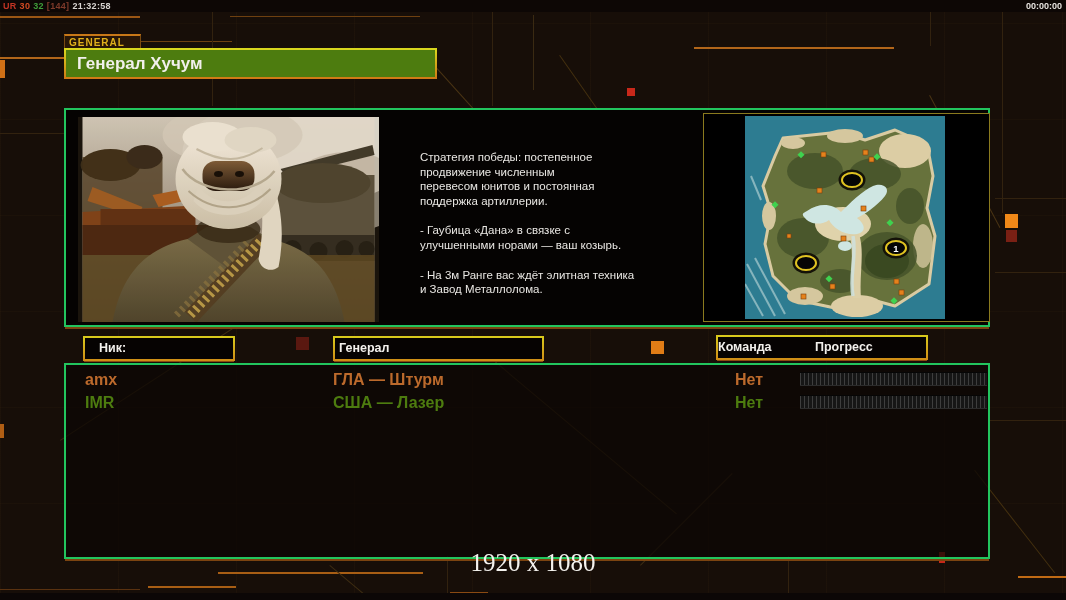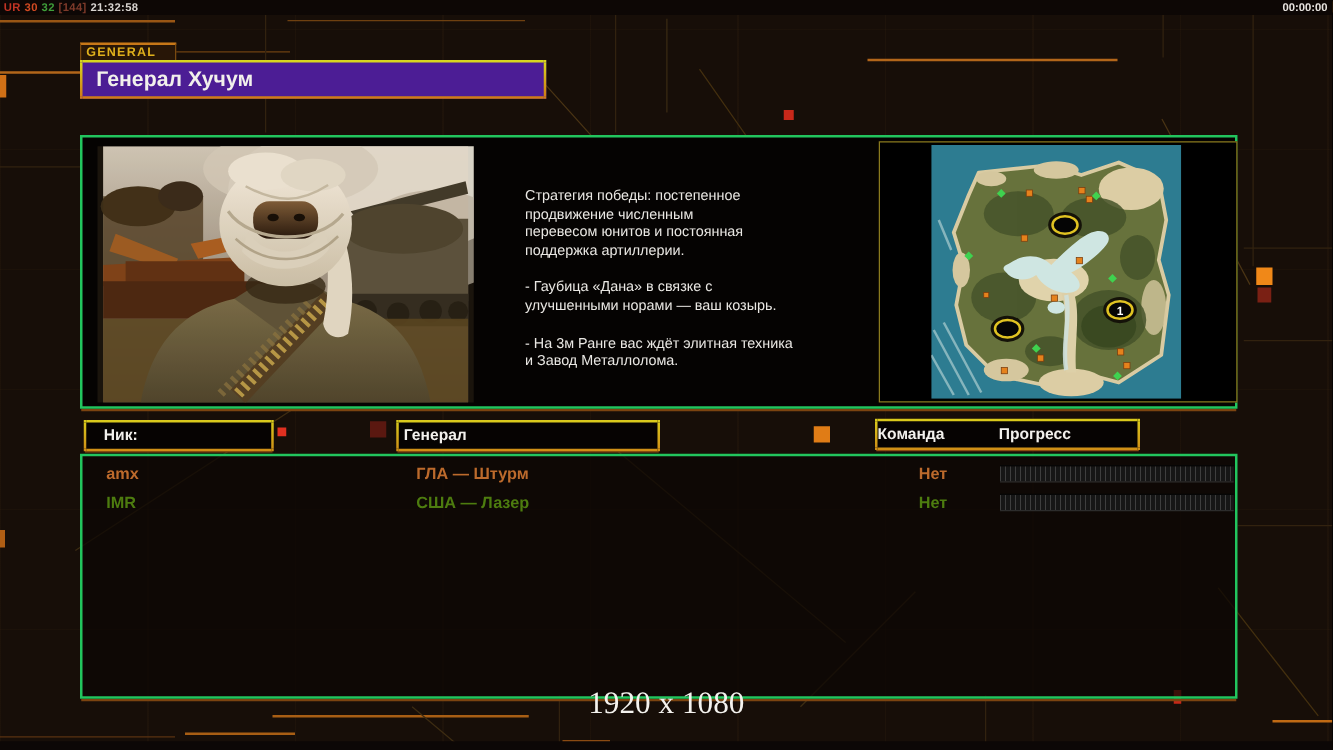--- a/index.html
+++ b/index.html
@@ -21,45 +21,45 @@
   .dbg-fps{color:#d14a22;margin-top:36px;}
   .dbg-lat{color:#3f9e3a;}
   .dbg-frames{color:#7e3a2a;}
   .dbg-time{color:#d8d4d0;}
   .clock{position:absolute;right:4px;top:1px;z-index:7;font-size:9px;font-weight:bold;color:#e6e2de;}
 
   .tab{position:absolute;left:64px;top:34px;width:77px;height:14px;z-index:5;
        background:#281607;border-top:2px solid #c87818;border-left:1px solid #7a4a10;border-right:1px solid #7a4a10;
        color:#e0b01c;font-size:10px;font-weight:bold;letter-spacing:1px;line-height:13px;padding-left:4px;box-sizing:border-box;}
   .title-box{position:absolute;left:64px;top:48px;width:373px;height:31px;z-index:5;box-sizing:border-box;
-       background:#4c1d95;border:2px solid;border-image:linear-gradient(#d8d81e,#d07a16) 1;
+       background:#4d7c0f;border:2px solid;border-image:linear-gradient(#d8d81e,#d07a16) 1;
        color:#f2f0ec;font-size:17px;font-weight:bold;line-height:27px;padding-left:11px;}
 
   .panel{position:absolute;box-sizing:border-box;border:2px solid #22c55e;
          box-shadow:0 3px 0 -1px #7c4410;z-index:4;}
   .main-panel{left:64px;top:108px;width:926px;height:219px;background:#050302;}
   .players-panel{left:64px;top:363px;width:926px;height:196px;background:rgba(12,7,4,.75);}
 
   .portrait{position:absolute;left:12px;top:7px;width:301px;height:205px;background:#1a140c;}
   .briefing{position:absolute;left:354px;top:40px;width:285px;color:#e9e7e3;font-size:11.5px;line-height:14.6px;}
   .briefing p{margin:0 0 15px 0;white-space:pre-line;}
 
   .map-box{position:absolute;left:637px;top:3px;width:287px;height:209px;background:#000;
            border:1px solid #8a7a1e;box-sizing:border-box;}
   .map-svg{position:absolute;left:41px;top:2px;}
 
   .colhead{position:absolute;z-index:5;box-sizing:border-box;background:#060302;
            border:2px solid;border-image:linear-gradient(#d9ca1c,#cf8e16) 1;
-           box-shadow:0 2px 0 -1px #8a4c10;color:#f2f0ec;font-size:12.5px;font-weight:bold;line-height:21px;}
+           box-shadow:0 2px 0 -1px #8a4c10;color:#f2f0ec;font-size:12.5px;font-weight:bold;line-height:21px;margin-left:16px;}
   .col-nick{left:67px;top:336px;width:152px;height:25px;padding-left:14px;}
   .col-general{left:317px;top:336px;width:211px;height:25px;padding-left:4px;}
   .col-teamprog{left:700px;top:335px;width:212px;height:25px;padding-left:0;}
   .col-teamprog .prog{position:absolute;left:97px;top:0;}
 
-  .prow{position:absolute;left:0;width:922px;height:22px;font-size:13px;font-weight:bold;}
+  .prow{position:absolute;left:0;width:922px;height:22px;font-size:16px;font-weight:bold;}
   .prow .nick{position:absolute;left:19px;top:3px;}
   .prow .gen{position:absolute;left:267px;top:3px;}
   .prow .team{position:absolute;left:669px;top:3px;}
   .pbar{position:absolute;left:734px;top:4px;width:187px;height:12px;
         background:repeating-linear-gradient(90deg,#3e3e3e 0 1px,#161616 1px 4px);
         border-top:1px solid #060606;border-bottom:1px solid #2c2c2c;}
   .pfill{height:100%;background:#d8c31c;}
 
   .resolution{position:absolute;left:0;right:0;top:549px;z-index:5;text-align:center;
               color:#f4f2ee;font-size:25px;font-family:"Liberation Serif",serif;}

